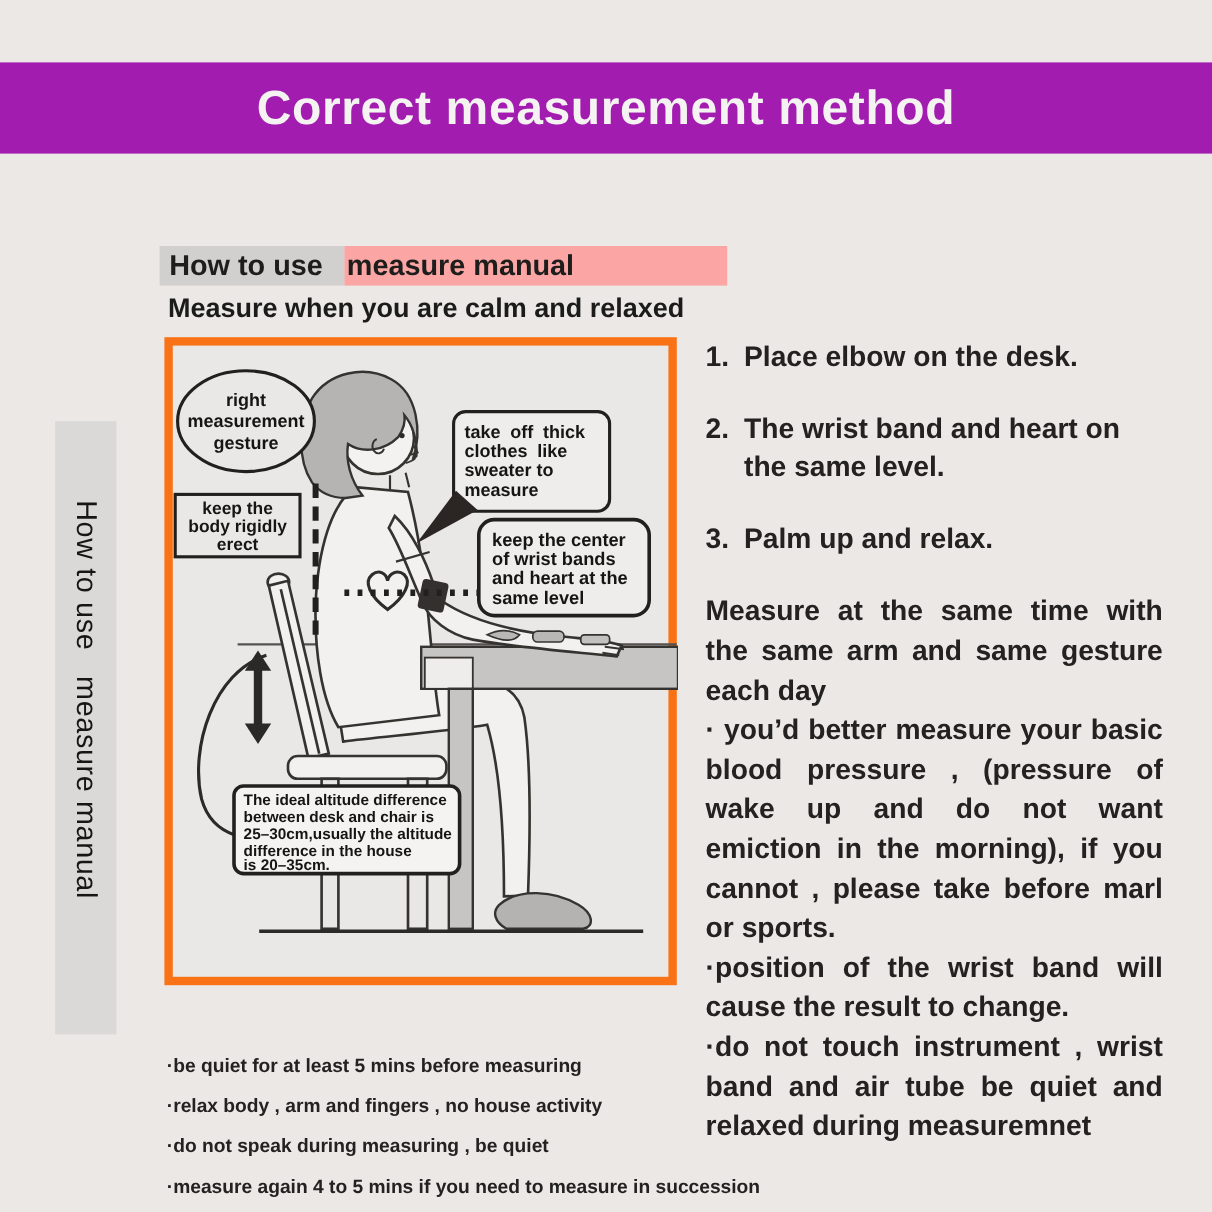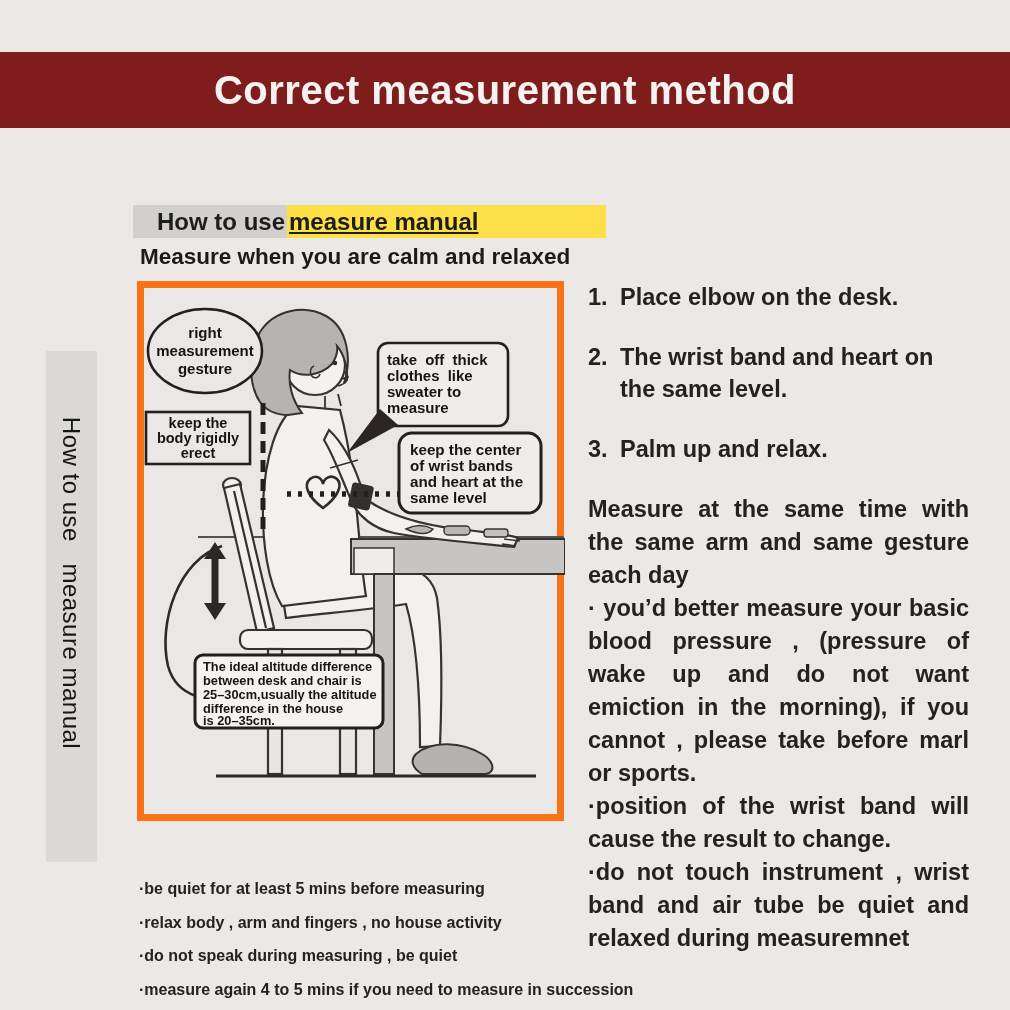--- a/index.html
+++ b/index.html
@@ -5,33 +5,33 @@
   html,body{margin:0;padding:0;}
   body{
     width:1010px;height:1010px;
     background:#ebe8e6;
     font-family:"Liberation Sans",sans-serif;
     position:relative;overflow:hidden;
     color:#232220;
   }
   .header-bar{
     position:absolute;left:0;top:52px;width:1010px;height:76px;
-    background:#7f1d1d;
+    background:#a21caf;
     display:flex;align-items:center;justify-content:center;
   }
   .header-title{
     color:#f4f3f2;font-size:40px;font-weight:bold;letter-spacing:.5px;
   }
   .section-heading{
     position:absolute;left:133px;top:205px;height:33px;
     display:flex;font-size:24px;font-weight:bold;color:#1d1d1b;
     line-height:33px;white-space:pre;
   }
-  .heading-a{background:#d2d0ce;width:154px;padding-left:24px;box-sizing:border-box;}
-  .heading-b{background:#fde047;width:319px;padding-left:2px;box-sizing:border-box;text-decoration:underline;}
+  .heading-a{background:#d2d0ce;width:154px;padding-left:8px;box-sizing:border-box;}
+  .heading-b{background:#fca5a5;width:319px;padding-left:2px;box-sizing:border-box;}
   .subheading{
     position:absolute;left:140px;top:244px;
     font-size:22.5px;font-weight:bold;color:#1b1b19;
   }
   .vertical-strip{
     position:absolute;left:46px;top:351px;width:51px;height:511px;
     background:#dbd9d7;
   }
   .vertical-strip span{
     position:absolute;left:25px;top:232px;

